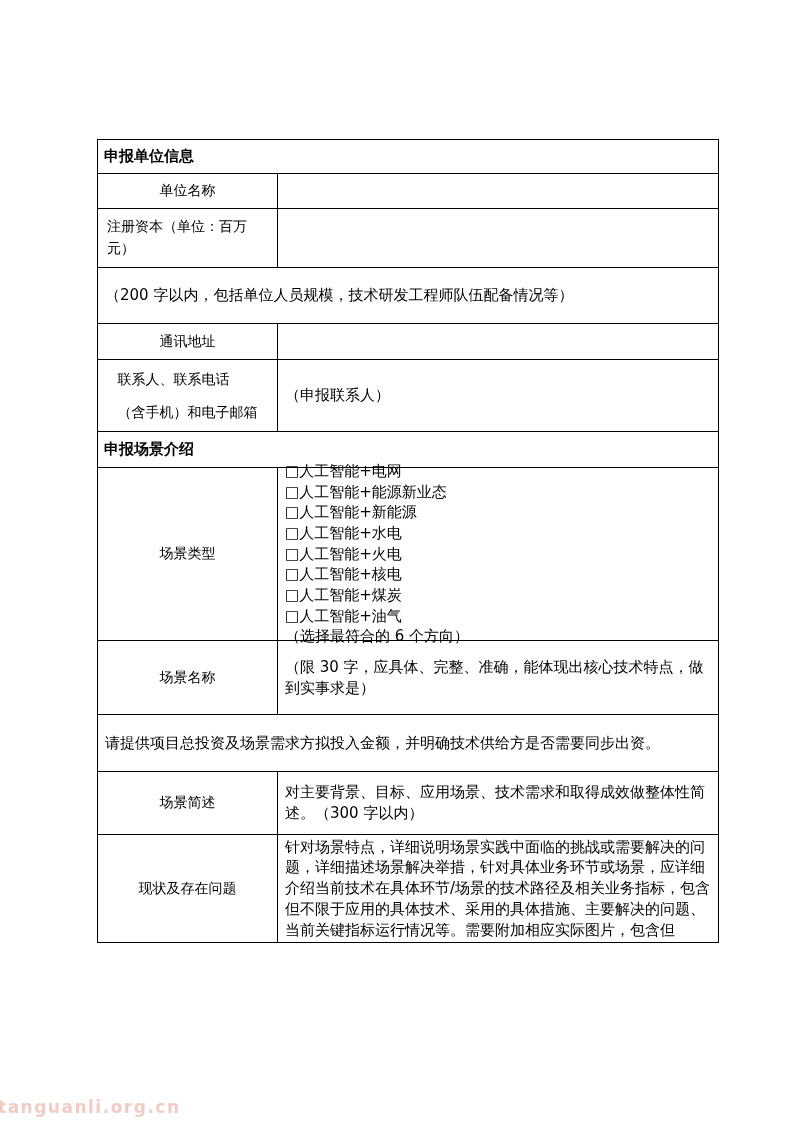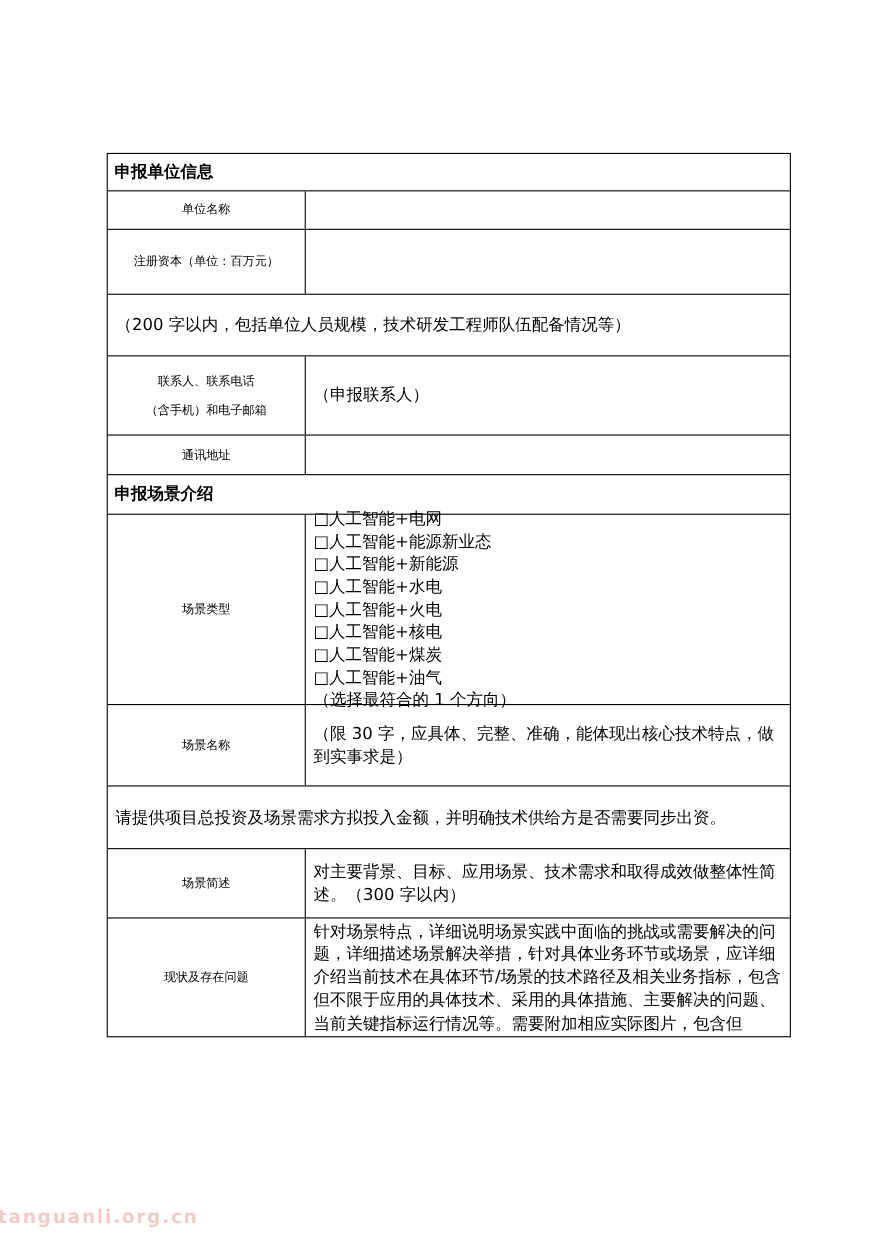--- a/index.html
+++ b/index.html
@@ -43,22 +43,22 @@
     align-items: center;
     padding: 2px 6px;
   }
   .label-cell {
     flex: 0 0 180px;
     width: 180px;
     border-right: 1.5px solid #000000;
     display: flex;
     align-items: center;
     justify-content: center;
-    text-align: center;
-    font-size: 11px;
+    text-align: left;
+    font-size: 14px;
     line-height: 1.55;
     padding: 2px 9px;
     white-space: pre-line;
   }
   .label-spread {
     line-height: 2.3;
   }
   .value-cell {
     flex: 1 1 auto;
     font-size: 15px;
@@ -93,43 +93,43 @@
         <div class="cell label-cell">单位名称</div>
         <div class="cell value-cell"></div>
       </div>
       <div class="t-row" style="height: 59px;">
         <div class="cell label-cell">注册资本（单位：百万元）</div>
         <div class="cell value-cell"></div>
       </div>
       <div class="t-row" style="height: 56px;">
         <div class="cell value-cell">（200 字以内，包括单位人员规模，技术研发工程师队伍配备情况等）</div>
       </div>
+      <div class="t-row" style="height: 36px;">
+        <div class="cell label-cell">通讯地址</div>
+        <div class="cell value-cell"></div>
+      </div>
       <div class="t-row" style="height: 72px;">
         <div class="cell label-cell label-spread">联系人、联系电话
 （含手机）和电子邮箱</div>
         <div class="cell value-cell">（申报联系人）</div>
-      </div>
-      <div class="t-row" style="height: 36px;">
-        <div class="cell label-cell">通讯地址</div>
-        <div class="cell value-cell"></div>
       </div>
       <div class="t-row" style="height: 36px;">
         <div class="cell header-cell">申报场景介绍</div>
       </div>
       <div class="t-row" style="height: 173px;">
         <div class="cell label-cell">场景类型</div>
         <div class="cell value-cell">□人工智能+电网
 □人工智能+能源新业态
 □人工智能+新能源
 □人工智能+水电
 □人工智能+火电
 □人工智能+核电
 □人工智能+煤炭
 □人工智能+油气
-（选择最符合的 1 个方向）</div>
+（选择最符合的 6 个方向）</div>
       </div>
       <div class="t-row" style="height: 74px;">
         <div class="cell label-cell">场景名称</div>
         <div class="cell value-cell">（限 30 字，应具体、完整、准确，能体现出核心技术特点，做到实事求是）</div>
       </div>
       <div class="t-row" style="height: 57px;">
         <div class="cell value-cell">请提供项目总投资及场景需求方拟投入金额，并明确技术供给方是否需要同步出资。</div>
       </div>
       <div class="t-row" style="height: 63px;">
         <div class="cell label-cell">场景简述</div>

